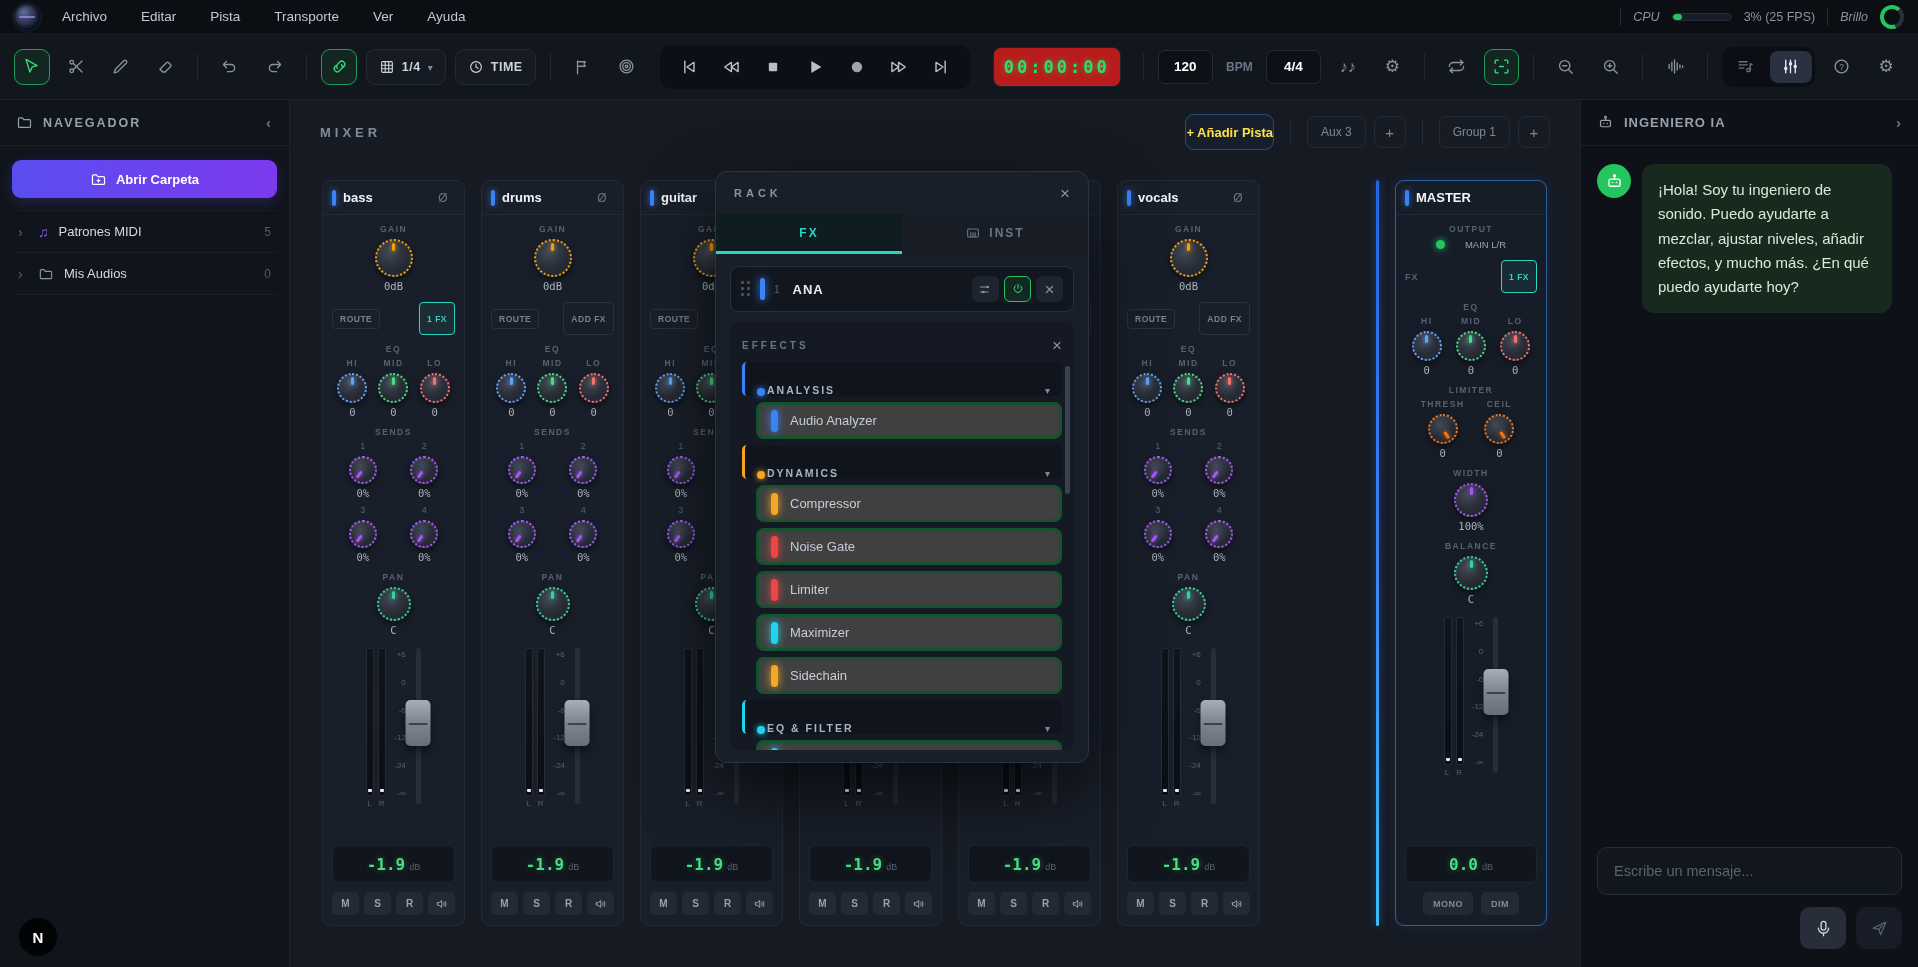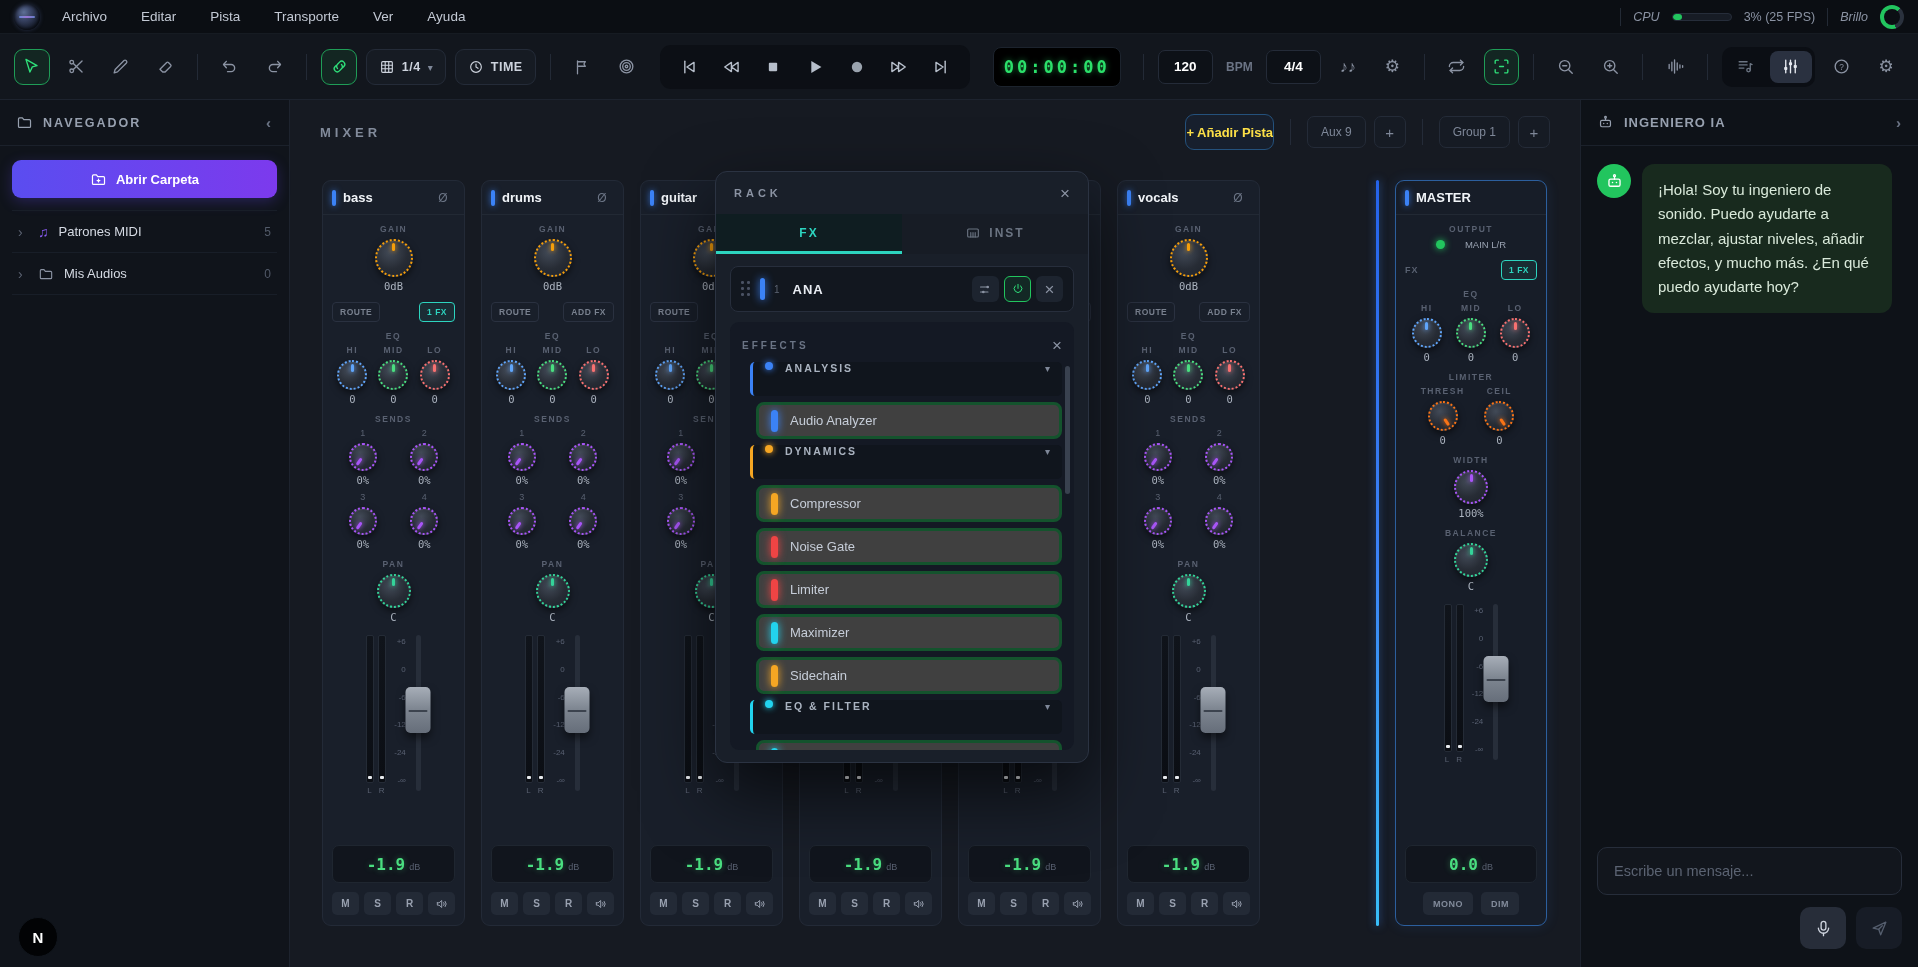--- a/index.html
+++ b/index.html
@@ -34,21 +34,21 @@
 
   
   .toolbar { height:66px; background:#12161d; border-bottom:1px solid #1d232e; display:flex; align-items:center; padding:0 14px; gap:9px; }
   .tbtn { width:36px; height:36px; border-radius:9px; display:flex; align-items:center; justify-content:center; color:#8b93a3; }
   .tbtn.active-green { color:#2fe07a; background:rgba(34,197,94,.09); border:1px solid #1f9d57; }
   .tb-sep { width:1px; height:26px; background:#232a36; margin:0 5px; }
   .tb-box { height:36px; border-radius:9px; background:#161b23; border:1px solid #242b38; display:flex; align-items:center; gap:7px; padding:0 12px; color:#cdd3dd; }
   .tb-box b { font-size:12.5px; font-weight:bold; letter-spacing:.5px; }
   .transport { height:44px; background:#0c0f15; border-radius:11px; display:flex; align-items:center; gap:8px; padding:0 12px; margin:0 6px; }
   .transport .tbtn { width:34px; height:34px; color:#b7bfcb; }
-  .timer { height:40px; min-width:128px; background:#000000; border:1px solid #1c232d; border-radius:8px;
+  .timer { height:40px; min-width:128px; background:#b91c1c; border:1px solid #1c232d; border-radius:8px;
     display:flex; align-items:center; justify-content:center; margin:0 8px;
     font-family:"DejaVu Sans Mono",monospace; font-size:17px; font-weight:bold; letter-spacing:3px;
     color:#2be06a; text-shadow:0 0 6px rgba(43,224,106,.55); }
   .bpm-box { width:56px; height:34px; background:#0d1117; border:1px solid #242b38; border-radius:7px;
     display:flex; align-items:center; justify-content:center; color:#fff; font-weight:bold; font-size:13.5px; }
   .bpm-label { color:#6b7485; font-size:12px; font-weight:bold; margin:0 4px; }
   .seg { height:40px; background:#0b0e14; border-radius:10px; display:flex; align-items:center; gap:3px; padding:0 3px; }
   .seg .tbtn { width:42px; height:32px; border-radius:8px; color:#6b7482; }
   .seg .tbtn.on { background:#2a3140; color:#e5e9f0; }
 
@@ -116,21 +116,21 @@
   .kn-hi { --kc:#60a5fa; }
   .kn-mid { --kc:#4ade80; }
   .kn-lo { --kc:#f87171; }
   .kn-send { --kc:#a855f7; }
   .kn-pan { --kc:#34d399; }
   .kn-lim { --kc:#f97316; }
   .kn-width { --kc:#a855f7; }
 
   .route-row { display:flex; align-items:center; justify-content:space-between; margin-top:10px; flex:none; }
   .ghost { height:20px; padding:0 7px; border-radius:4px; border:1px solid #2a3140; color:#79818f; font-size:8.5px; font-weight:bold; letter-spacing:.5px; }
-  .badge { height:20px; padding:0 7px; border-radius:4px; border:1px solid #2a3140; color:#79818f; font-size:8.5px; font-weight:bold; letter-spacing:.5px; }
+  .badge { height:33px; padding:0 7px; border-radius:4px; border:1px solid #2a3140; color:#79818f; font-size:8.5px; font-weight:bold; letter-spacing:.5px; }
   .badge.teal { border-color:#2dd4bf; color:#2dd4bf; background:rgba(45,212,191,.08); }
   .trio { display:flex; justify-content:space-between; width:100%; margin-top:4px; }
   .trio .col { display:flex; flex-direction:column; align-items:center; width:33%; }
   .sends-grid { display:grid; grid-template-columns:1fr 1fr; width:100%; row-gap:4px; margin-top:2px; }
   .send-cell { display:flex; flex-direction:column; align-items:center; }
   .send-n { font-size:9px; color:#596171; margin-top:2px; }
 
   .fader-sec { flex:1; display:flex; align-items:flex-start; justify-content:center; gap:8px; margin-top:12px; }
   .meters { display:flex; flex-direction:column; }
   .mbars { display:flex; gap:4px; }
@@ -181,21 +181,21 @@
   .chain-idx { font-size:10px; color:#5b6372; }
   .chain-name { font-size:13px; font-weight:bold; color:#e8ecf2; letter-spacing:1px; margin-left:4px; }
   .chain-btns { margin-left:auto; display:flex; gap:5px; }
   .cbtn { width:27px; height:26px; border-radius:6px; background:#1d242f; color:#8b93a3; display:flex; align-items:center; justify-content:center; }
   .cbtn.power { background:rgba(34,197,94,.1); border:1px solid #22c55e; color:#2fe07a; }
   .effects-panel { flex:1; margin:10px 14px 12px; background:#141924; border-radius:9px; padding:10px 12px; position:relative; overflow:hidden; }
   .fx-head { display:flex; align-items:center; height:26px; }
   .fx-title { font-size:10px; font-weight:bold; letter-spacing:3px; color:#6b7485; }
   .fx-head .icon-x { margin-left:auto; font-size:13px; }
   .fx-list { display:flex; flex-direction:column; gap:6px; margin-top:4px; }
-  .cat { height:34px; border-radius:5px; background:#10151d; border-left:3px solid var(--c); display:flex; align-items:flex-start; gap:12px; padding:0 12px;margin-left:8px; }
+  .cat { height:34px; border-radius:5px; background:#10151d; border-left:3px solid var(--c); display:flex; align-items:flex-end; gap:2px; padding:0 12px; }
   .cat .dot { width:8px; height:8px; border-radius:50%; background:var(--c); box-shadow:0 0 6px var(--c); }
   .cat .cat-name { font-size:10.5px; font-weight:bold; letter-spacing:2px; color:#aab3c0; }
   .cat .chev { margin-left:auto; color:#5b6372; font-size:11px; }
   .fx-item { height:37px; margin-left:14px; border-radius:8px; background:#404040; border:3px solid #14532d;
     display:flex; align-items:center; gap:12px; padding:0 12px; cursor:pointer; }
   .fx-item .pill { width:7px; height:22px; border-radius:4px; background:var(--c); box-shadow:0 0 9px var(--c); }
   .fx-item .fx-name { font-size:13px; color:#c6cdd8; }
   .scrollthumb { position:absolute; right:4px; top:44px; width:5px; height:128px; border-radius:3px; background:#39414f; }
 
   
@@ -476,21 +476,21 @@
     </div>
     <div class="corner-badge">N</div>
   </aside>
 
   <main class="mixer">
     <div class="mixer-head">
       <span class="mixer-title">MIXER</span>
       <div class="mh-right">
         <button class="add-track">+ Añadir Pista</button>
         <div class="mh-sep"></div>
-        <button class="mh-btn">Aux 9</button>
+        <button class="mh-btn">Aux 3</button>
         <button class="mh-btn mh-plus">+</button>
         <div class="mh-sep"></div>
         <button class="mh-btn">Group 1</button>
         <button class="mh-btn mh-plus">+</button>
       </div>
     </div>
 
     <div class="strips">
       <div class="chan-row" id="channels">
           <div class="strip">

